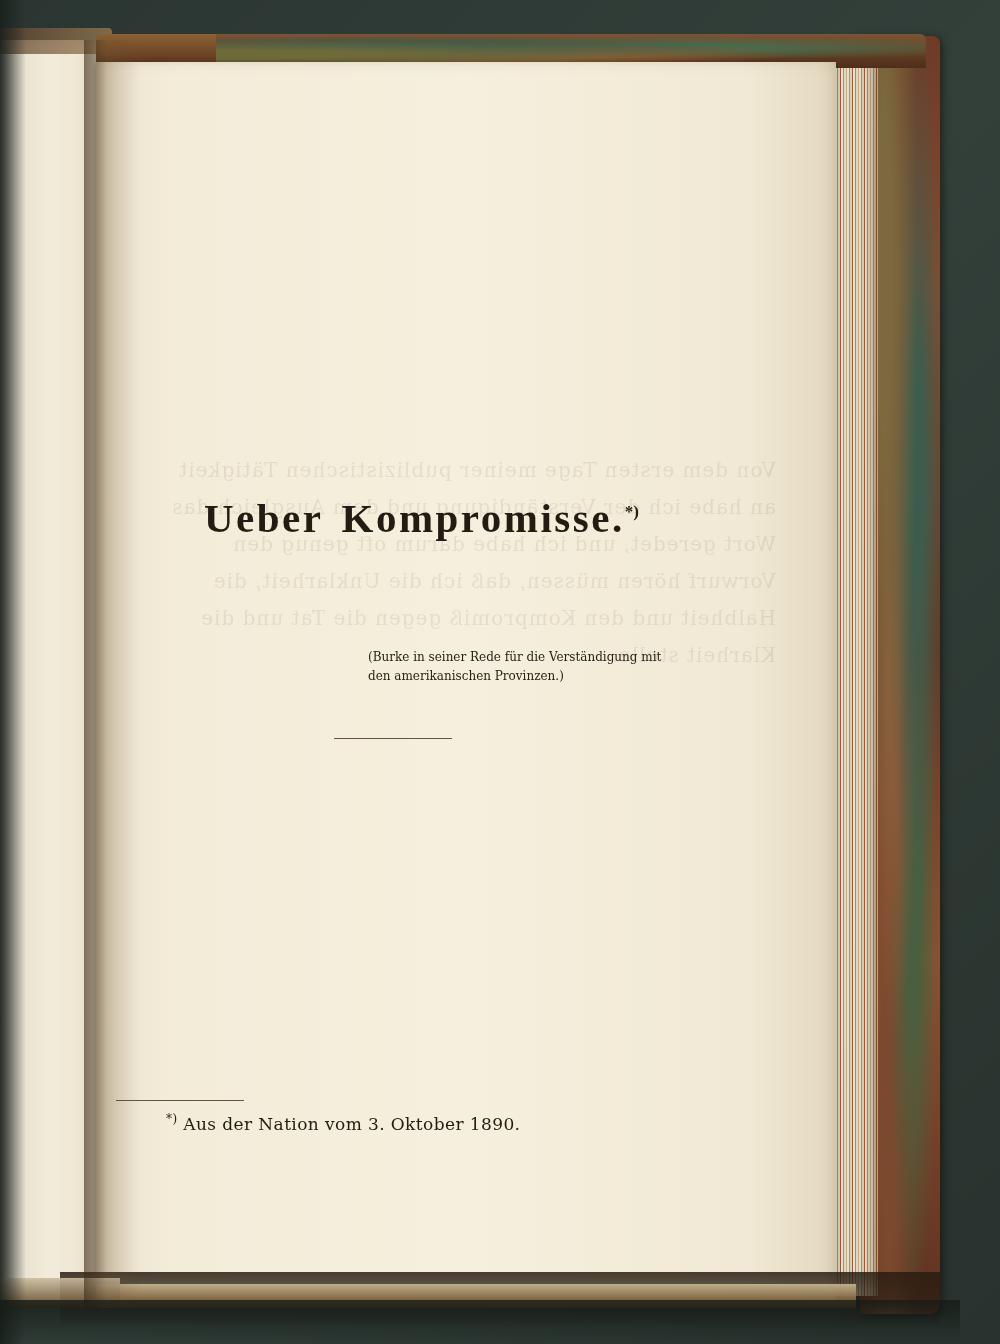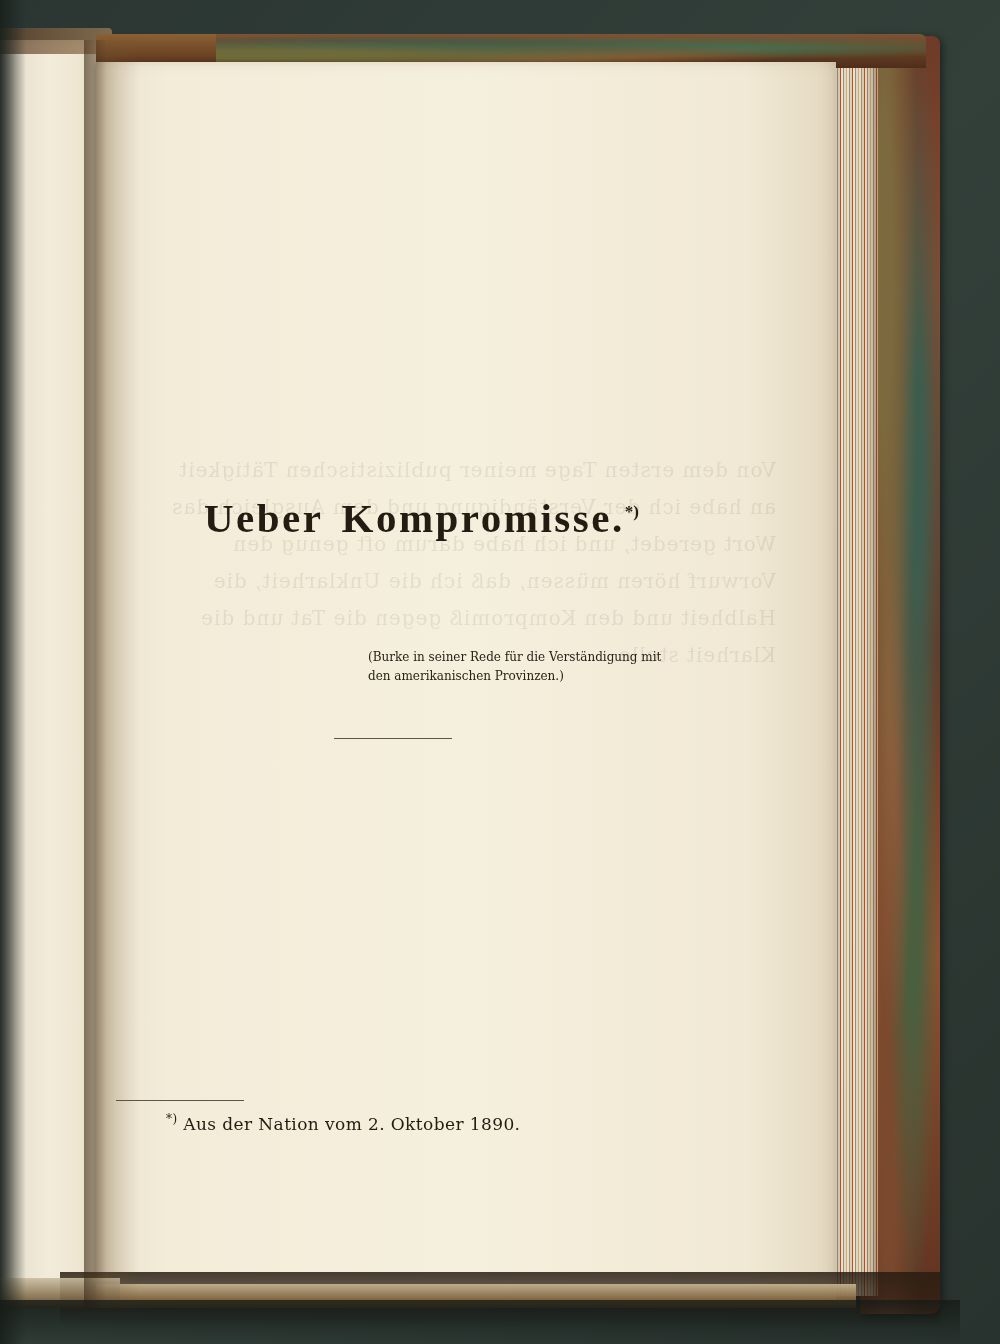--- a/index.html
+++ b/index.html
@@ -309,21 +309,21 @@
         <span>Ueber</span><span class="word-gap"></span><span>Kompromisse.</span><sup>*)</sup>
       </div>
 
       <div class="epigraph-source">(Burke in seiner Rede für die Verständigung mit den amerikanischen Provinzen.)</div>
 
       <div class="rule-ornament"></div>
 
       <div class="footnote-rule"></div>
       <div class="footnote">
         <sup>*)</sup>
-        <span>Aus der Nation vom 2. Oktober 1890.</span>
+        <span>Aus der Nation vom 3. Oktober 1890.</span>
       </div>
 
     </div>
   </div>
 
   <div class="book-bottom-shadow"></div>
   <div class="page-bottom-edge"></div>
   <div class="left-page-bottom"></div>
   <div class="gutter"></div>
   <div class="left-edge-dark"></div>

